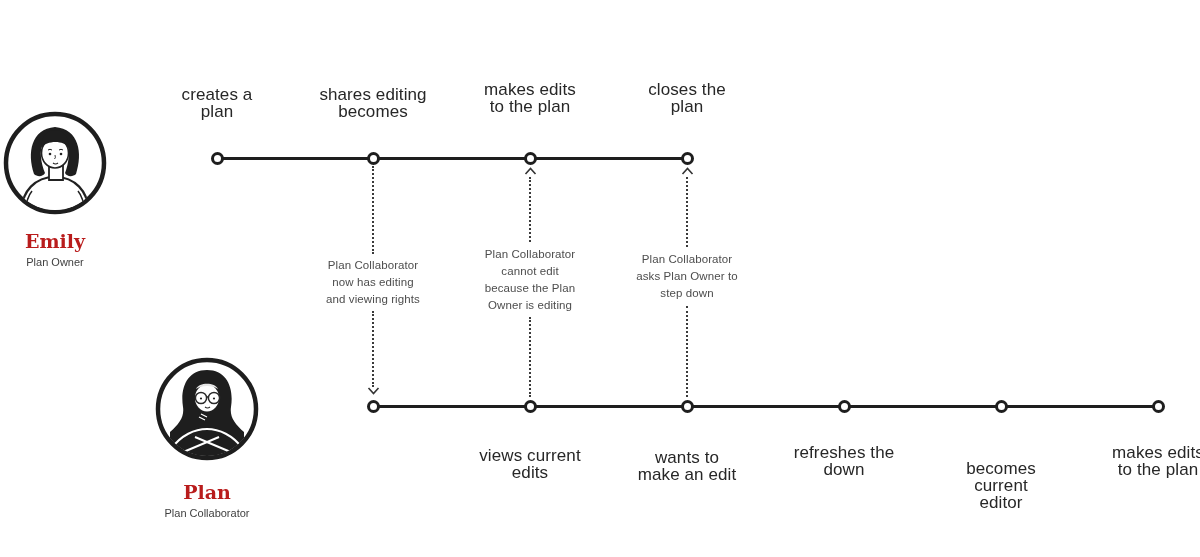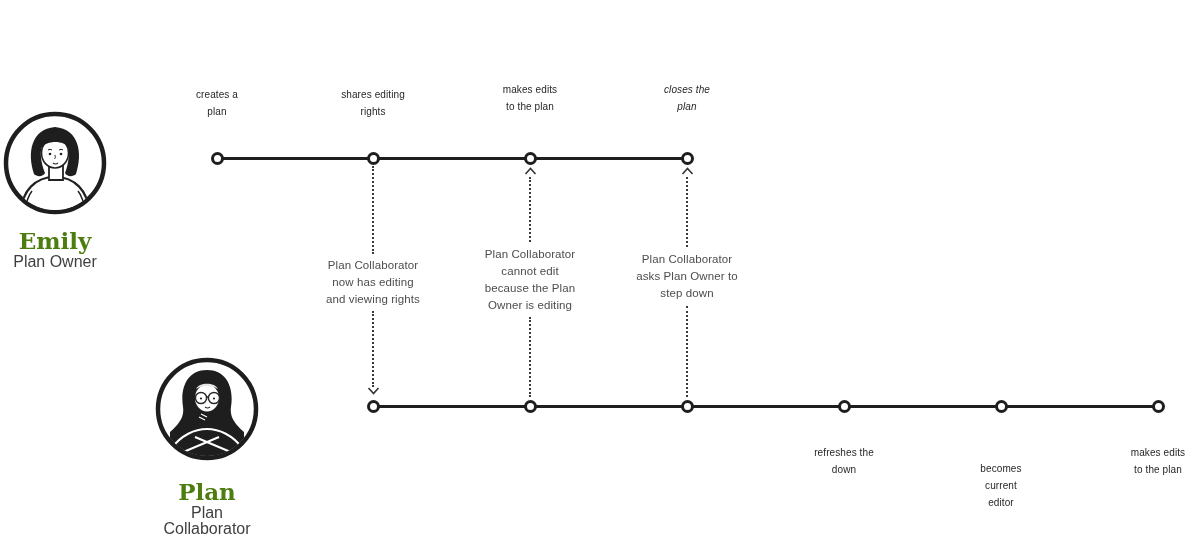--- a/index.html
+++ b/index.html
@@ -16,21 +16,21 @@
   .node {
     width: 7px; height: 7px;
     border: 3px solid #1e1e1e;
     border-radius: 50%;
     background: #ffffff;
     box-sizing: content-box;
   }
   .event-label {
     width: 170px;
     text-align: center;
-    font-size: 10px;
+    font-size: 17px;
     line-height: 17px;
     color: #272727;
     white-space: pre-line;
     letter-spacing: 0.1px;
   }
   .note-label {
     text-align: center;
     font-size: 11.5px;
     line-height: 17px;
     color: #4d4d4d;
@@ -38,26 +38,26 @@
     letter-spacing: 0.1px;
   }
   .dotted-v {
     width: 0;
     border-left: 2px dotted #3a3a3a;
   }
   .actor-block { text-align: center; width: 104px; }
   .actor-name {
     font-family: "DejaVu Serif", "Liberation Serif", serif;
     font-weight: bold;
-    font-size: 23px;
-    color: #4d7c0f;
+    font-size: 19px;
+    color: #b91c1c;
     line-height: 22px;
   }
   .actor-role {
-    font-size: 16px;
+    font-size: 11px;
     color: #3f3f3f;
     line-height: 16px;
     margin-top: 2px;
   }
   svg { display: block; }
 </style>
 </head>
 <body>
 
 <div id="canvas">
@@ -125,34 +125,38 @@
 
   <div class="abs timeline-line" style="left:217px; top:157px; width:470px;"></div>
   <div class="abs node" style="left:210.5px; top:152px;"></div>
   <div class="abs node" style="left:366.5px; top:152px;"></div>
   <div class="abs node" style="left:523.5px; top:152px;"></div>
   <div class="abs node" style="left:680.5px; top:152px;"></div>
 
   <div class="abs event-label" style="left:132px; top:86px;">creates a
 plan</div>
   <div class="abs event-label" style="left:288px; top:86px;">shares editing
-rights</div>
+becomes</div>
   <div class="abs event-label" style="left:445px; top:81px;">makes edits
 to the plan</div>
-  <div class="abs event-label" style="left:602px; top:81px;font-style:italic;">closes the
+  <div class="abs event-label" style="left:602px; top:81px;">closes the
 plan</div>
 
   <div class="abs timeline-line" style="left:373px; top:405px; width:785px;"></div>
   <div class="abs node" style="left:366.5px; top:400px;"></div>
   <div class="abs node" style="left:523.5px; top:400px;"></div>
   <div class="abs node" style="left:680.5px; top:400px;"></div>
   <div class="abs node" style="left:837.5px; top:400px;"></div>
   <div class="abs node" style="left:994.5px; top:400px;"></div>
   <div class="abs node" style="left:1151.5px; top:400px;"></div>
 
+  <div class="abs event-label" style="left:445px; top:447px;">views current
+edits</div>
+  <div class="abs event-label" style="left:602px; top:449px;">wants to
+make an edit</div>
   <div class="abs event-label" style="left:759px; top:444px;">refreshes the
 down</div>
   <div class="abs event-label" style="left:916px; top:444px;margin-top:16px;">becomes
 current
 editor</div>
   <div class="abs event-label" style="left:1073px; top:444px;">makes edits
 to the plan</div>
 
   <div class="abs dotted-v" style="left:372px; top:166px; height:88px;"></div>
   <div class="abs note-label" style="left:298px; top:257px; width:150px;">Plan Collaborator

